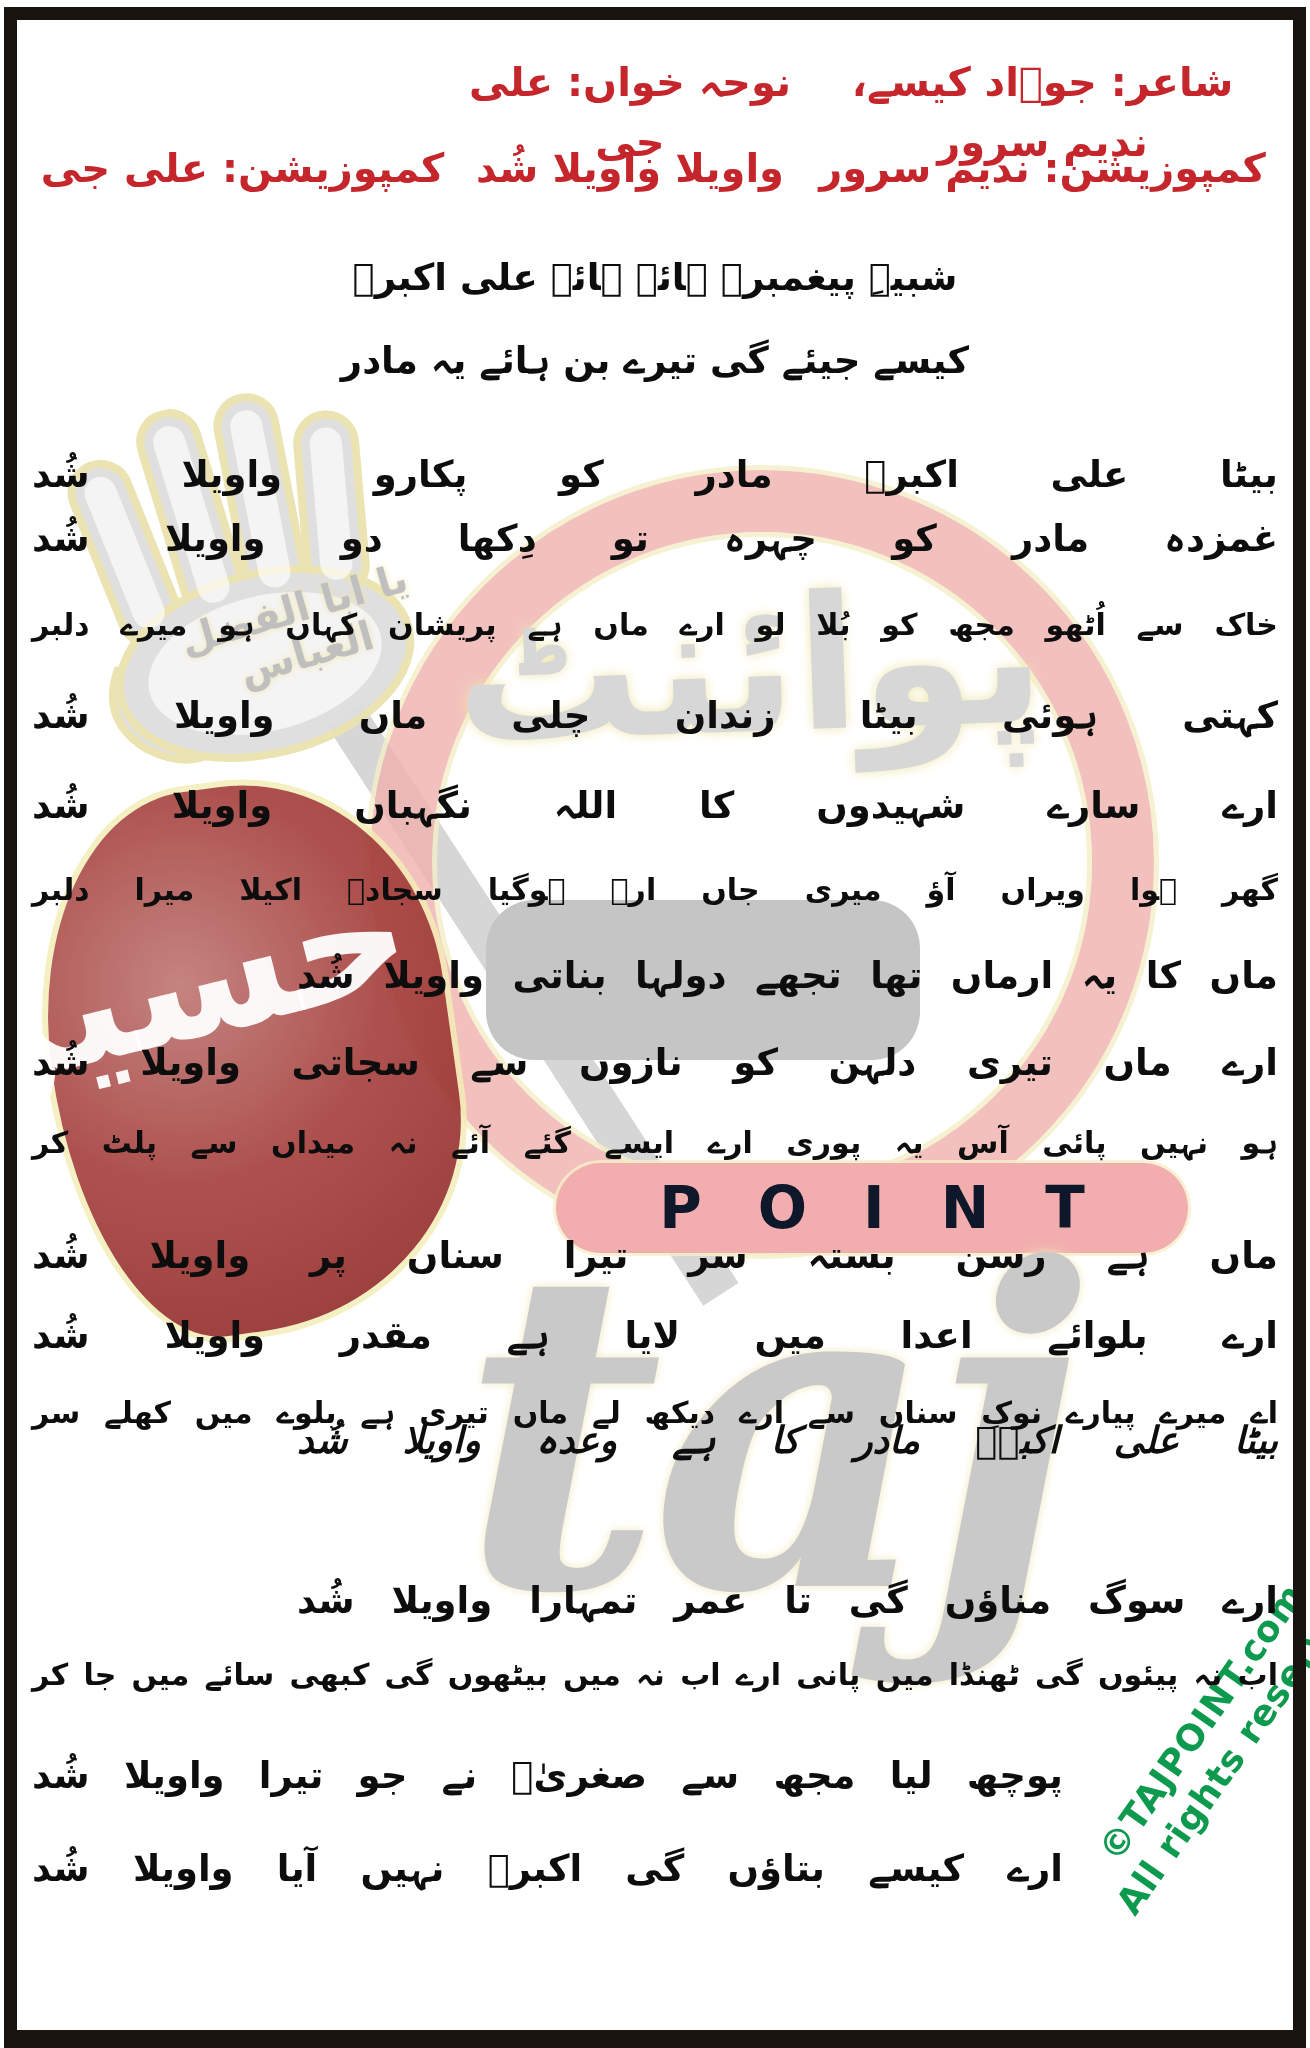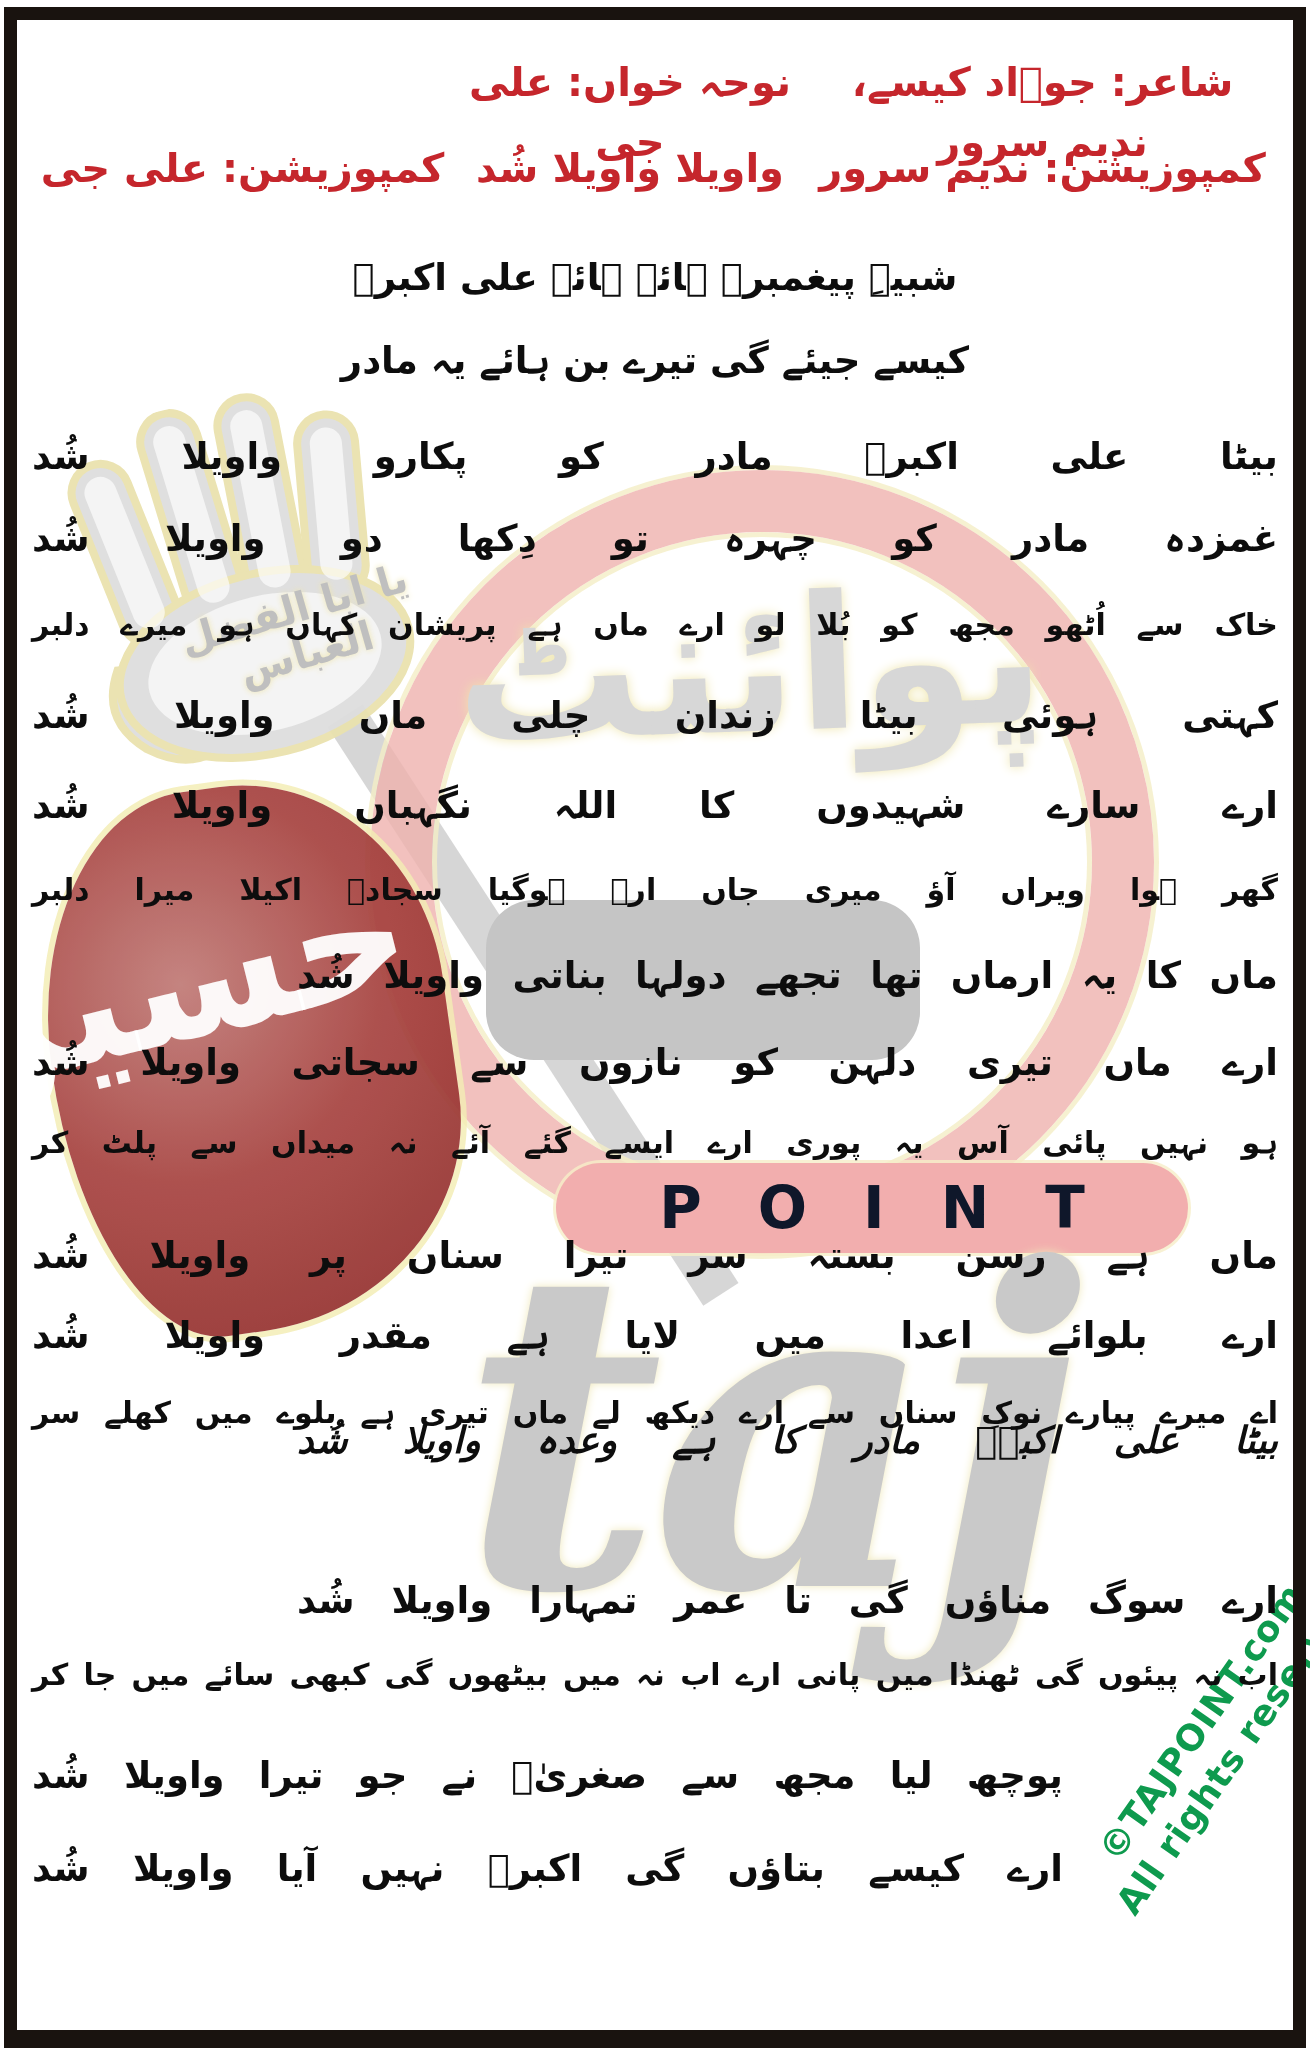--- a/index.html
+++ b/index.html
@@ -104,21 +104,21 @@
   </div>
   <div class="hrow hrow2">
     <div class="hcell">کمپوزیشن: ندیم سرور</div>
     <div class="hcell">واویلا واویلا شُد</div>
     <div class="hcell">کمپوزیشن: علی جی</div>
   </div>
 
   <div id="lyrics">
       <div class="line center" style="top: 249px;">شبیہِ پیغمبرؐ ہائے ہائے علی اکبرؑ</div>
       <div class="line center" style="top: 332px;">کیسے جیئے گی تیرے بن ہائے یہ مادر</div>
-      <div class="line justify" style="top: 428px;">بیٹا علی اکبرؑ مادر کو پکارو واویلا شُد</div>
+      <div class="line justify" style="top: 446px;">بیٹا علی اکبرؑ مادر کو پکارو واویلا شُد</div>
       <div class="line justify" style="top: 510px;">غمزدہ مادر کو چہرہ تو دِکھا دو واویلا شُد</div>
       <div class="line long" style="top: 602px;">خاک سے اُٹھو مجھ کو بُلا لو ارے ماں ہے پریشان کہاں ہو میرے دلبر</div>
       <div class="line justify" style="top: 687px;">کہتی ہوئی بیٹا زندان چلی ماں واویلا شُد</div>
       <div class="line justify" style="top: 777px;">ارے سارے شہیدوں کا اللہ نگہباں واویلا شُد</div>
       <div class="line long" style="top: 867px;">گھر ہوا ویراں آؤ میری جاں ارے ہوگیا سجادؑ اکیلا میرا دلبر</div>
       <div class="line justify pad-l" style="top: 947px;">ماں کا یہ ارماں تھا تجھے دولہا بناتی واویلا شُد</div>
       <div class="line justify" style="top: 1034px;">ارے ماں تیری دلہن کو نازوں سے سجاتی واویلا شُد</div>
       <div class="line long" style="top: 1120px;">ہو نہیں پائی آس یہ پوری ارے ایسے گئے آئے نہ میداں سے پلٹ کر</div>
       <div class="line justify" style="top: 1227px;">ماں ہے رسن بستہ سر تیرا سناں پر واویلا شُد</div>
       <div class="line justify" style="top: 1307px;">ارے بلوائے اعدا میں لایا ہے مقدر واویلا شُد</div>

